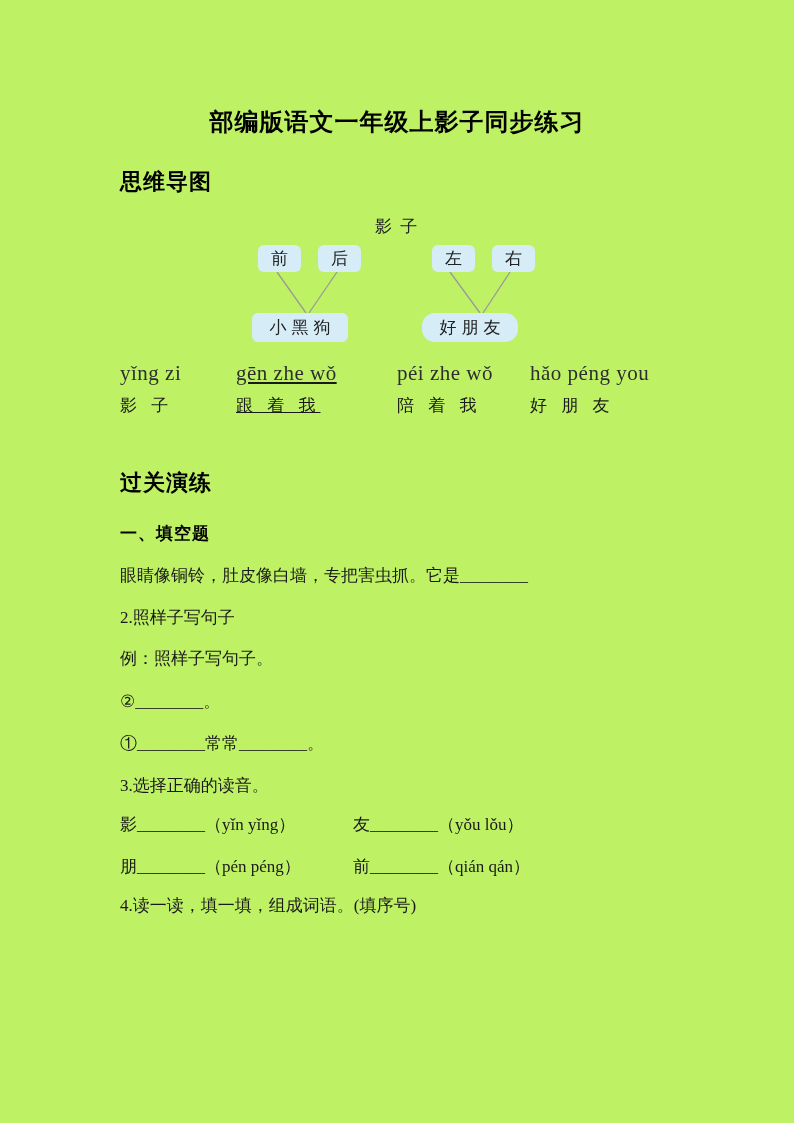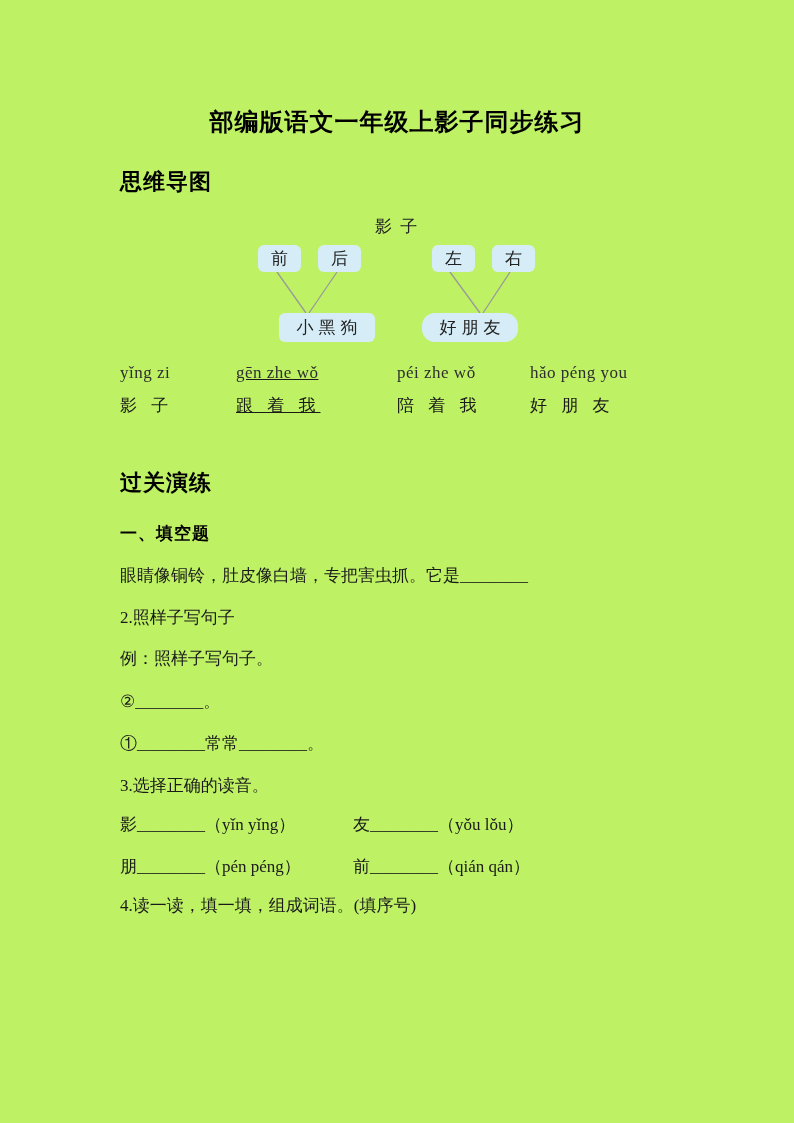--- a/index.html
+++ b/index.html
@@ -66,33 +66,33 @@
     justify-content: center;
     font-size: 17px;
     color: #222222;
   }
   .mm-child  { top: 30px; width: 43px; height: 27px; }
   .mm-parent { top: 98px; width: 96px; height: 29px; letter-spacing: 5px; padding-left: 5px; }
   .pos-qian { left: 138px; }
   .pos-hou  { left: 198px; }
   .pos-zuo  { left: 312px; }
   .pos-you  { left: 372px; }
-  .pos-dog  { left: 159px; }
+  .pos-dog  { left: 132px; }
   .pos-friend { left: 302px; border-radius: 13px; }
 
   
   .words {
     position: relative;
     margin-top: 16px;
     width: 554px;
     height: 57px;
   }
   .word-col { position: absolute; top: 0; white-space: nowrap; }
   .word-col .pinyin {
-    font-size: 17px;
+    font-size: 21px;
     line-height: 24px;
     color: #2e2e2e;
     letter-spacing: 0.5px;
   }
   .word-col .hanzi {
     margin-top: 9px;
     font-size: 17px;
     line-height: 24px;
     color: #1a1a1a;
     letter-spacing: 5px;

